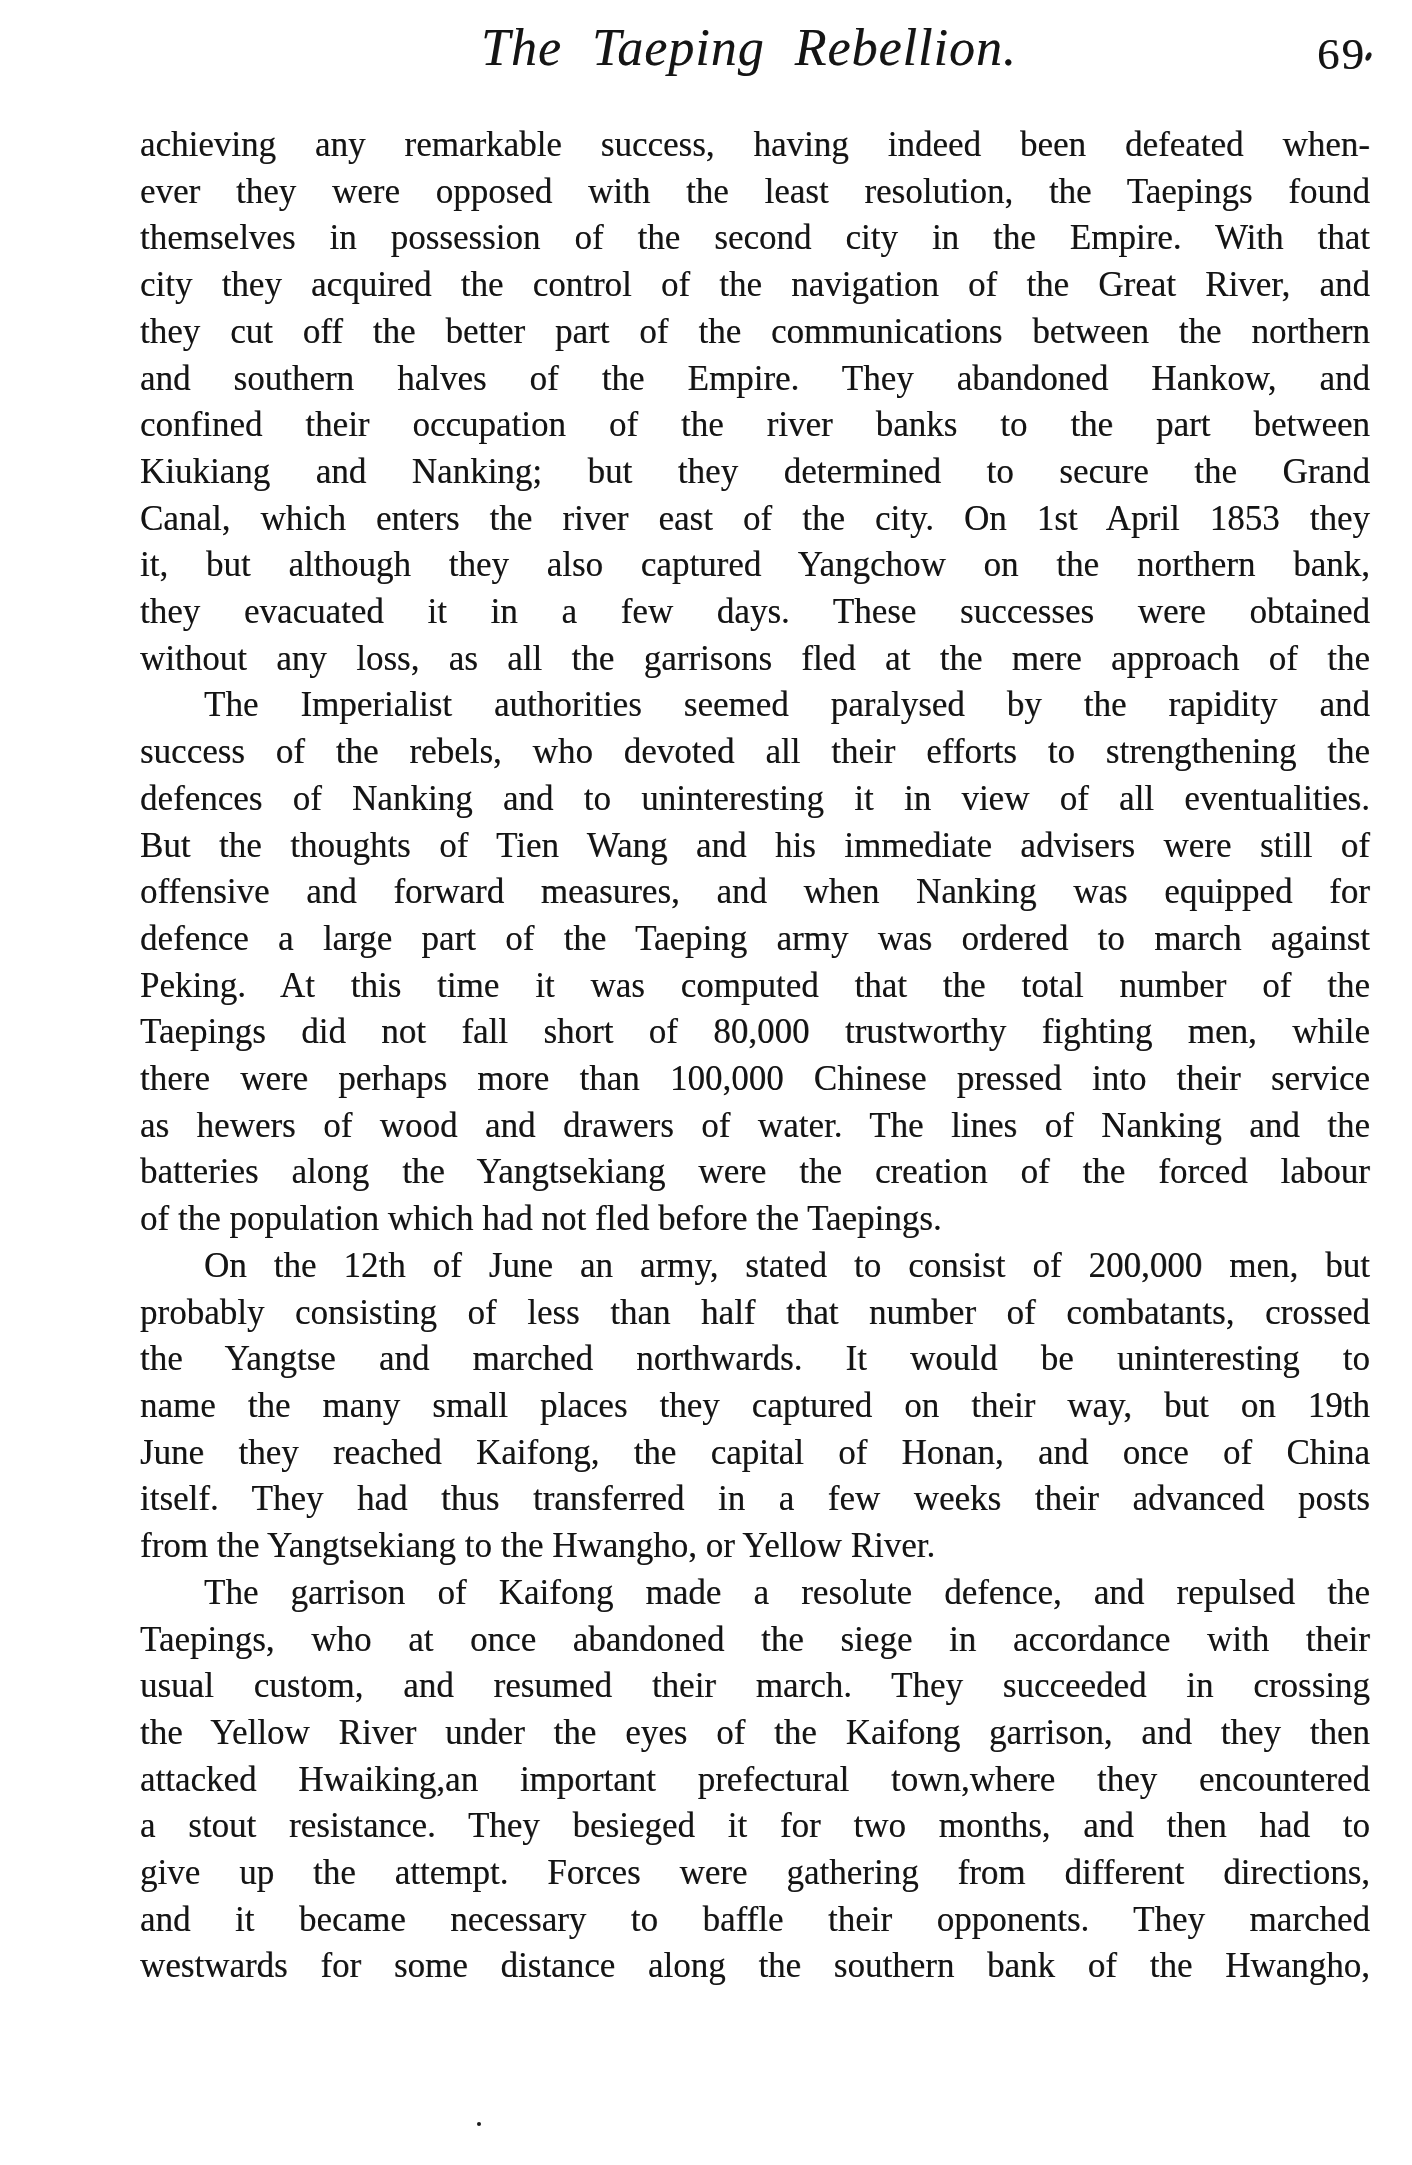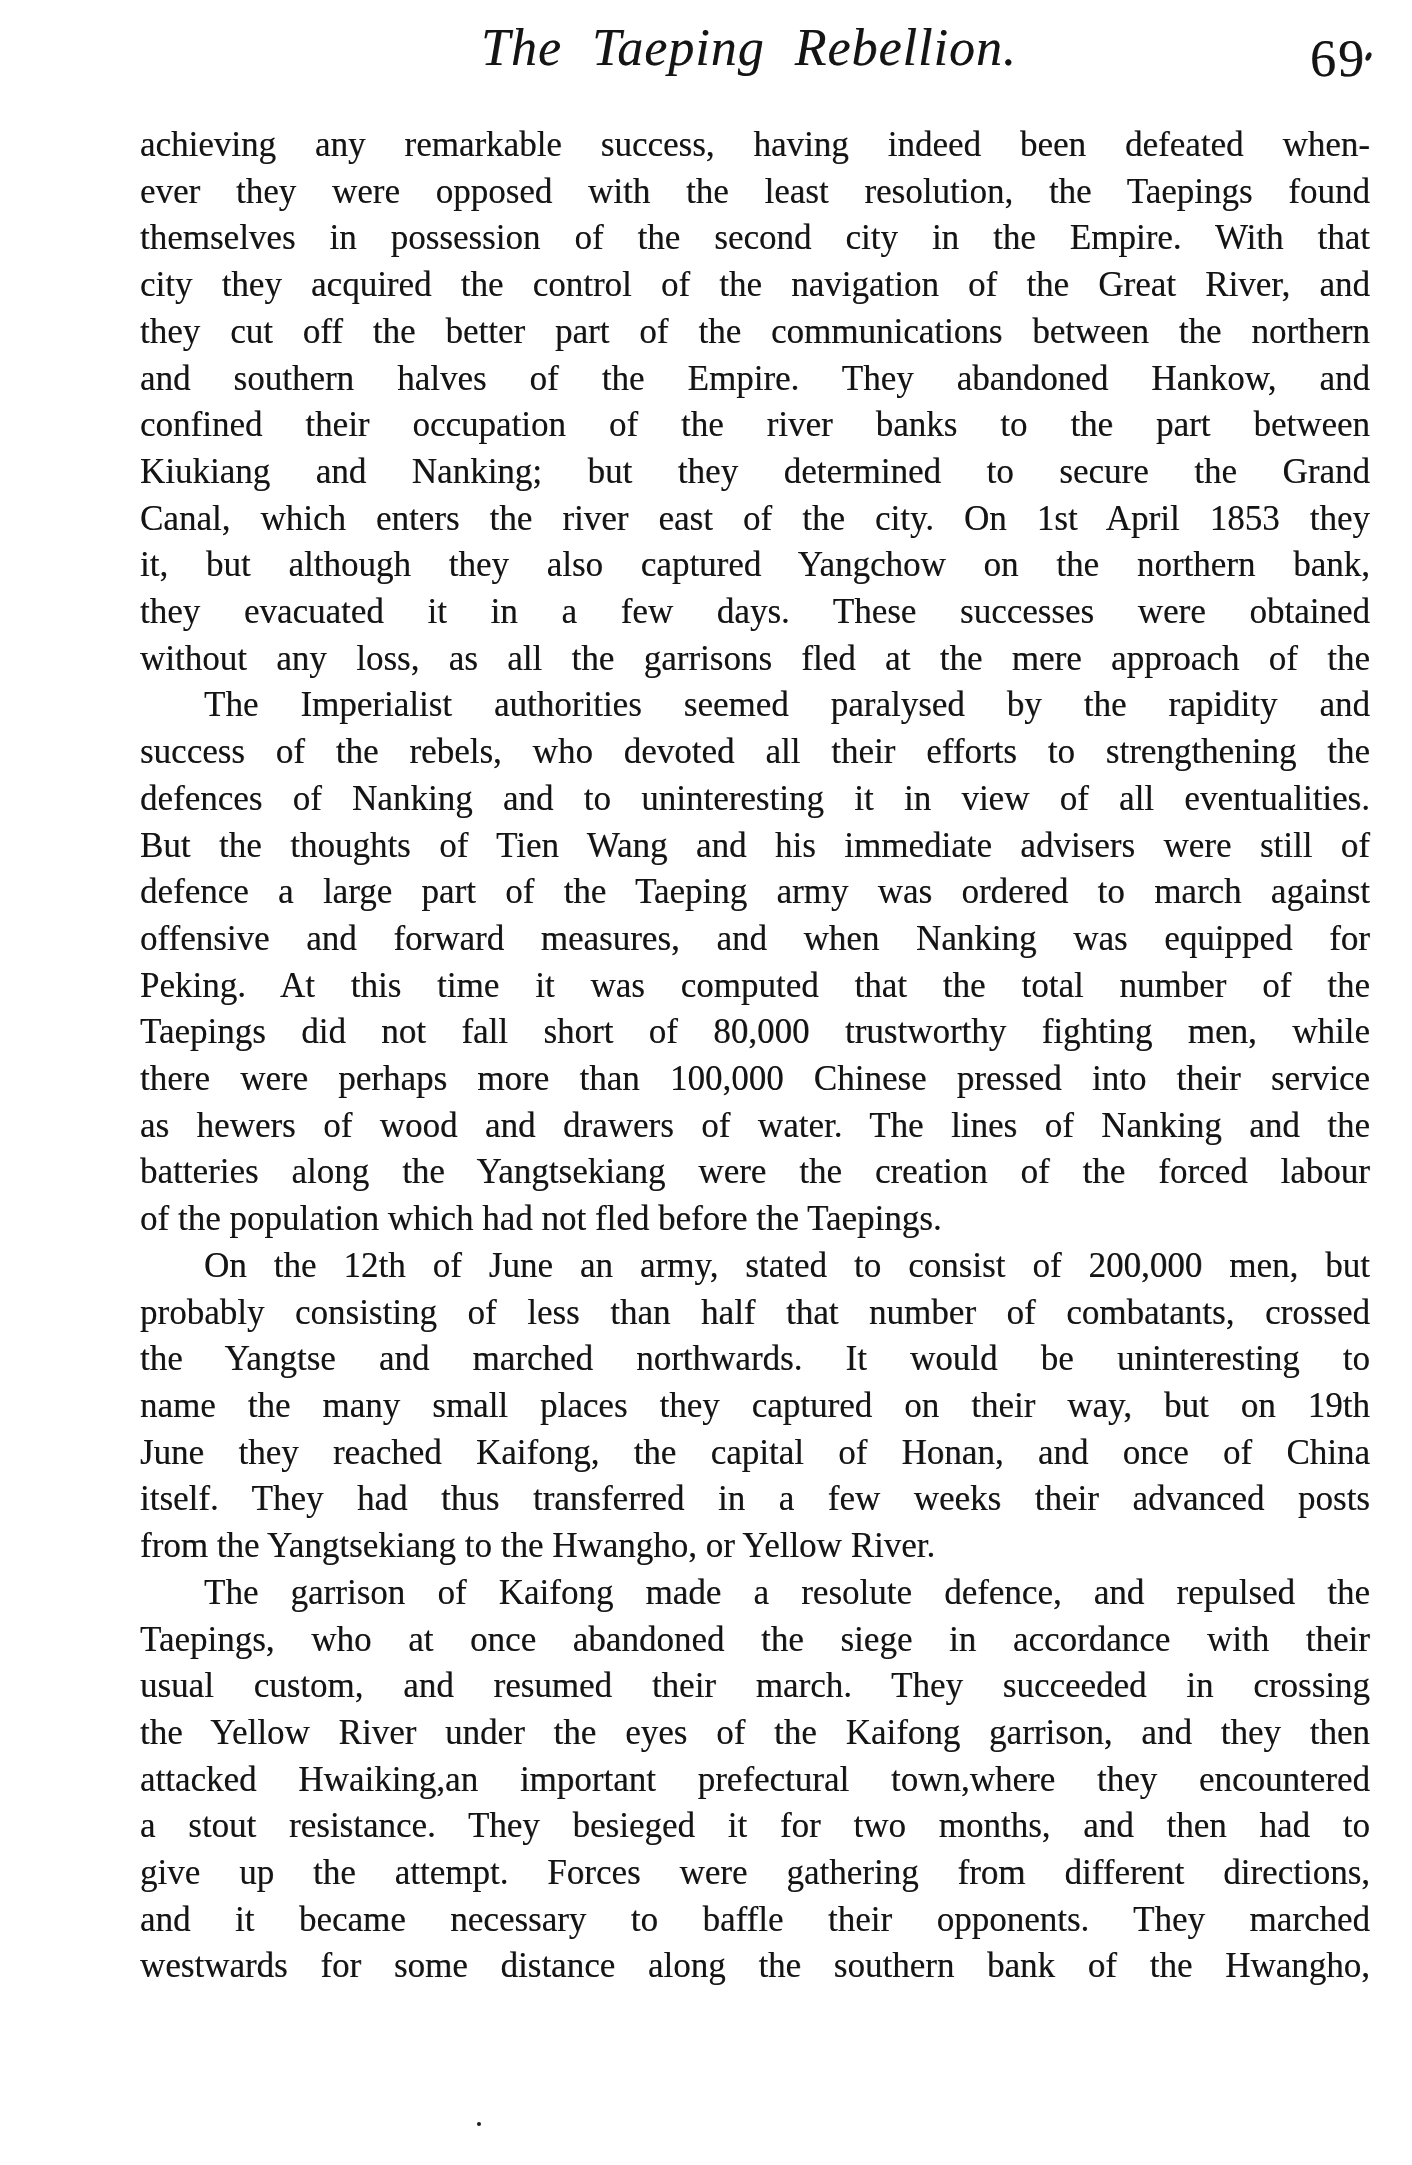--- a/index.html
+++ b/index.html
@@ -34,21 +34,21 @@
     font-size: 52px;
     line-height: 1.15;
     letter-spacing: 1px;
     word-spacing: 16px;
     text-shadow: 0.4px 0.3px 0 rgba(10,10,10,0.55);
   }
   .page-number {
     position: absolute;
     right: 18px;
     top: 30px;
-    font-size: 52px;
+    font-size: 45px;
     line-height: 1.1;
     letter-spacing: 2px;
     text-shadow: 0.4px 0.3px 0 rgba(10,10,10,0.55);
   }
   
   .body-text {
     position: absolute;
     left: 140px;
     top: 122px;
     width: 1230px;
@@ -97,22 +97,22 @@
       <div class="line">confined their occupation of the river banks to the part between</div>
       <div class="line">Kiukiang and Nanking; but they determined to secure the Grand</div>
       <div class="line">Canal, which enters the river east of the city. On 1st April 1853 they</div>
       <div class="line">it, but although they also captured Yangchow on the northern bank,</div>
       <div class="line">they evacuated it in a few days. These successes were obtained</div>
       <div class="line">without any loss, as all the garrisons fled at the mere approach of the</div>
       <div class="line indent">The Imperialist authorities seemed paralysed by the rapidity and</div>
       <div class="line">success of the rebels, who devoted all their efforts to strengthening the</div>
       <div class="line">defences of Nanking and to uninteresting it in view of all eventualities.</div>
       <div class="line">But the thoughts of Tien Wang and his immediate advisers were still of</div>
+      <div class="line">offensive and forward measures, and when Nanking was equipped for</div>
       <div class="line">defence a large part of the Taeping army was ordered to march against</div>
-      <div class="line">offensive and forward measures, and when Nanking was equipped for</div>
       <div class="line">Peking. At this time it was computed that the total number of the</div>
       <div class="line">Taepings did not fall short of 80,000 trustworthy fighting men, while</div>
       <div class="line">there were perhaps more than 100,000 Chinese pressed into their service</div>
       <div class="line">as hewers of wood and drawers of water. The lines of Nanking and the</div>
       <div class="line">batteries along the Yangtsekiang were the creation of the forced labour</div>
       <div class="line flush">of the population which had not fled before the Taepings.</div>
       <div class="line indent">On the 12th of June an army, stated to consist of 200,000 men, but</div>
       <div class="line">probably consisting of less than half that number of combatants, crossed</div>
       <div class="line">the Yangtse and marched northwards. It would be uninteresting to</div>
       <div class="line">name the many small places they captured on their way, but on 19th</div>

